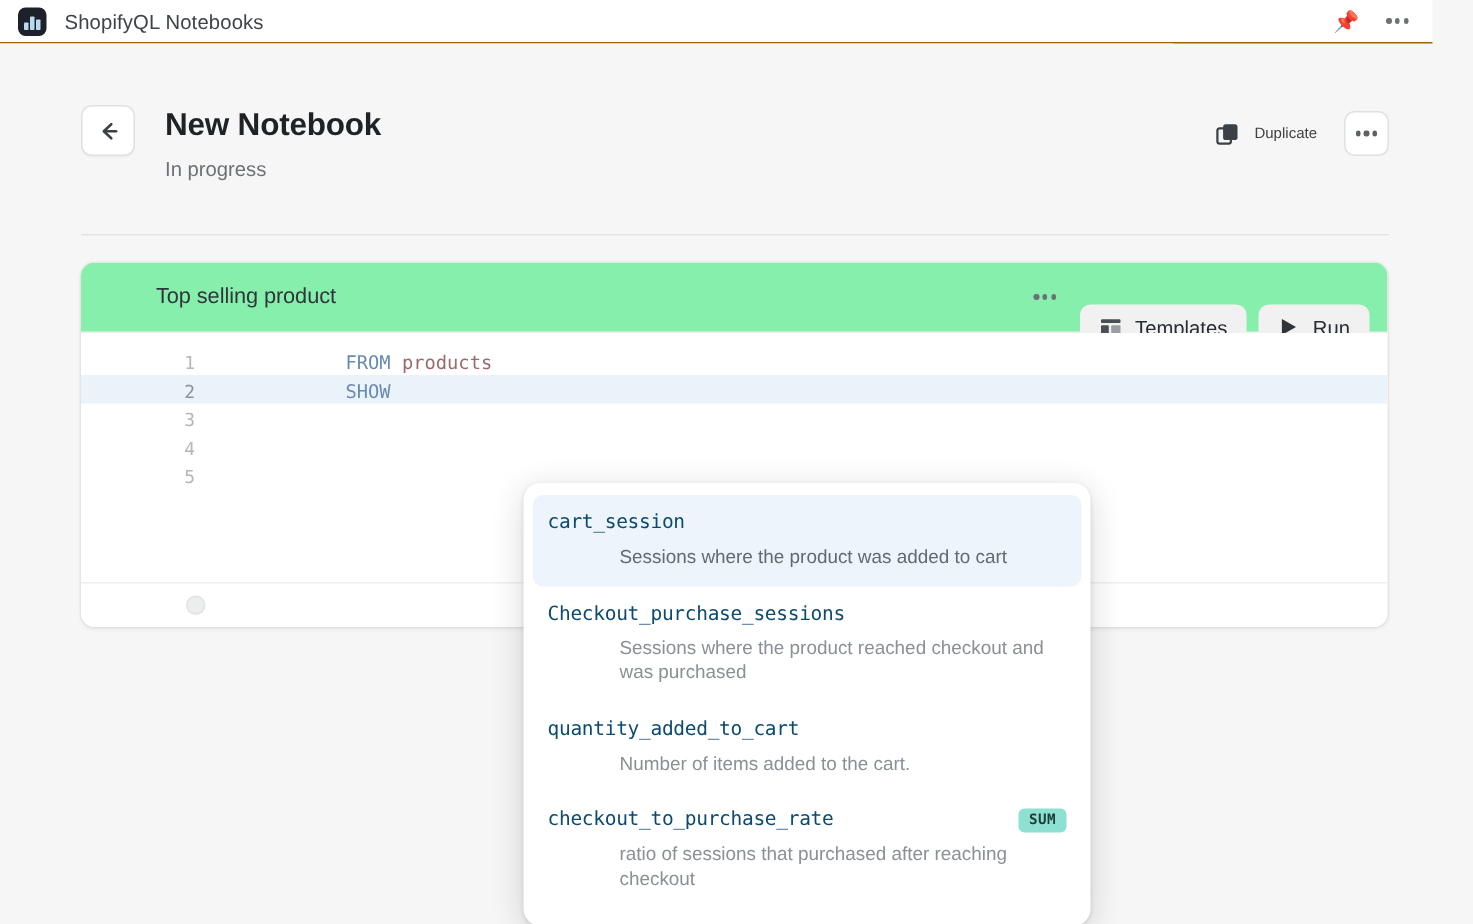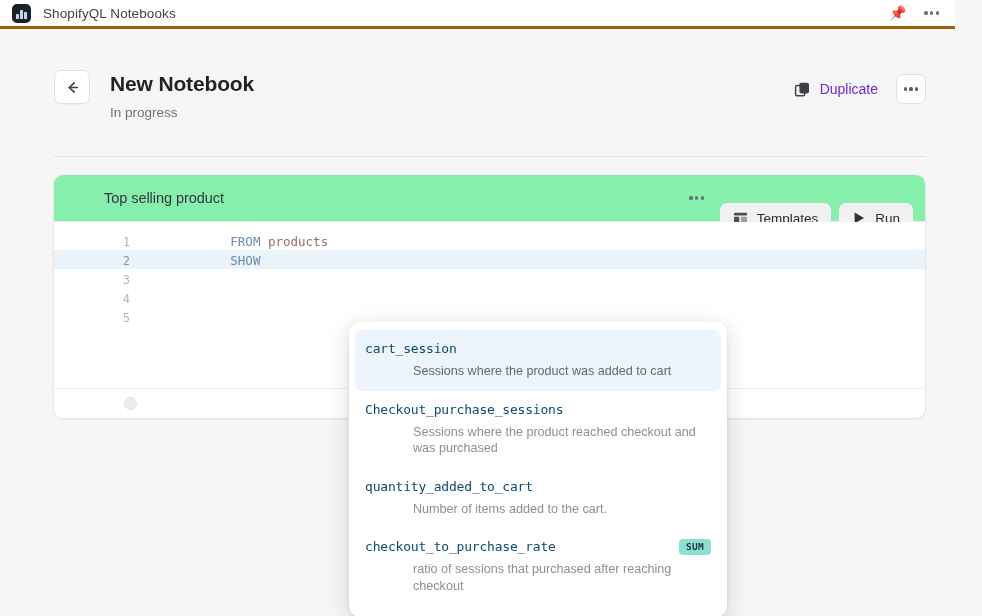--- a/index.html
+++ b/index.html
@@ -14,21 +14,21 @@
     position: relative;
     width: 982px; height: 616px;
     background: #f6f6f7;
   }
 
   
   .topbar {
     position: absolute; top: 0; left: 0;
     width: 955px; height: 29px;
     background: #ffffff;
-    border-bottom: 3px solid #a16207;
+    border-bottom: 1px solid #a16207;
     display: flex; align-items: center;
     padding: 0 12px;
   }
   .app-icon {
     width: 19px; height: 19px;
     border-radius: 5px;
     background: #1d2129;
     display: flex; align-items: flex-end; justify-content: center;
     gap: 1.5px; padding-bottom: 4px;
     flex: none;
@@ -95,22 +95,22 @@
     margin-left: auto;
     display: flex; align-items: center; gap: 10px;
     padding-top: 4px;
   }
   .dup-btn {
     display: flex; align-items: center; gap: 9px;
     padding: 6px 8px;
     border-radius: 7px;
     background: transparent;
     border: none;
-    font-size: 14px;
-    color: #6d28d9;
+    font-size: 10px;
+    color: #404040;
     font-weight: 500;
     cursor: pointer;
     font-family: inherit;
   }
   .more-btn {
     width: 30px; height: 30px;
     border: 1px solid #dfe0e2;
     border-radius: 7px;
     background: #ffffff;
     display: flex; align-items: center; justify-content: center;

